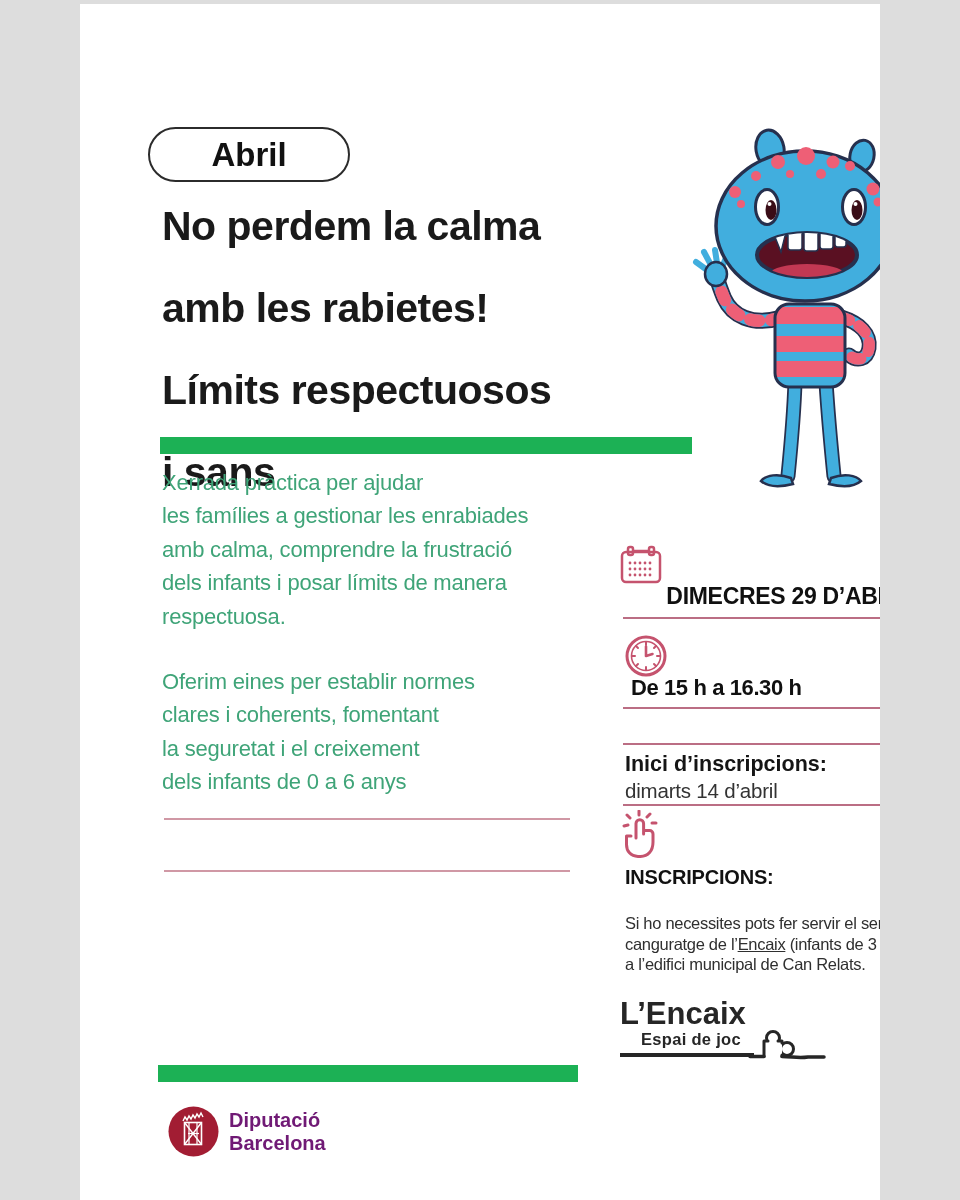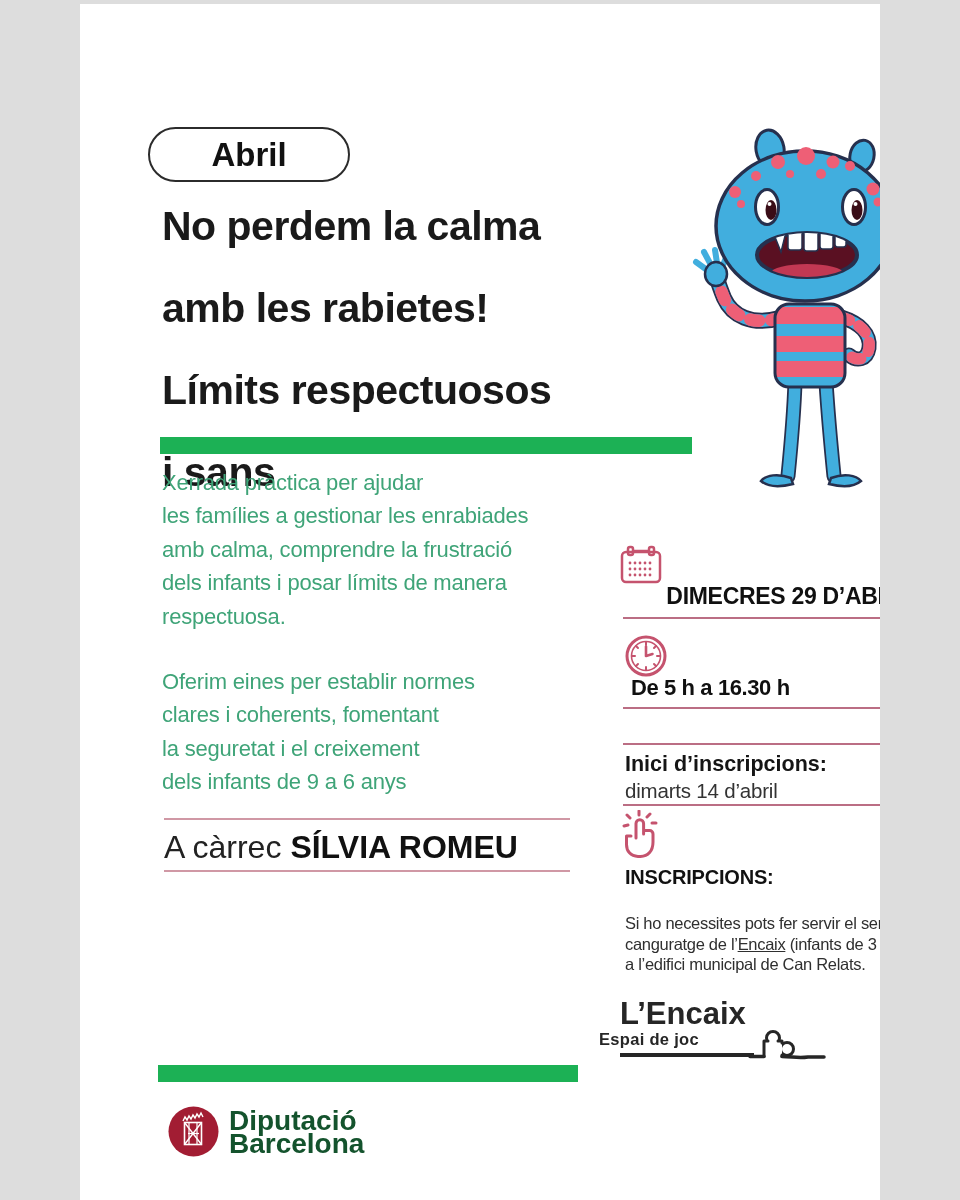--- a/index.html
+++ b/index.html
@@ -47,22 +47,22 @@
   .speaker .name   { font-weight:bold; color:#111; }
 
   .bio {
     left:82px; top:882px; width:470px;
     font-size:22px; line-height:29.6px; letter-spacing:-0.3px; color:#333;
   }
 
   
   .dipu { left:88px; top:1102px; display:flex; align-items:center; }
   .dipu-text {
-    margin-left:10px; font-size:28px; font-weight:bold;
-    color:#14532d; line-height:23px;
+    margin-left:10px; font-size:20px; font-weight:bold;
+    color:#701a75; line-height:23px;
   }
 
   
   .rule-r { border-top:2px solid #bb6e84; height:0; left:543px; width:332px; }
   .rr1 { top:613px; } .rr2 { top:703px; } .rr3 { top:739px; } .rr4 { top:800px; }
 
   .ev-date {
     left:545px; top:579px; width:330px; text-align:center;
     font-size:23px; font-weight:bold; color:#101010; letter-spacing:-0.3px;
   }
@@ -78,21 +78,21 @@
   .ev-reg-date  { left:545px; top:775px; font-size:20.5px; color:#333; letter-spacing:-0.2px; }
   .ev-insc { left:545px; top:862px; font-size:20px; font-weight:bold; color:#111; letter-spacing:-0.2px; }
   .ev-note {
     left:545px; top:888px; width:385px;
     font-size:16.5px; line-height:20.8px; letter-spacing:-0.3px; color:#2f2f2f;
   }
   .ev-note .ulink { text-decoration:underline; }
 
   
   .encaix-name { left:540px; top:992px; font-size:31px; font-weight:700; color:#262626; }
-  .encaix-tag  { left:519px; top:1026px; font-size:16.5px; font-weight:bold; color:#262626; letter-spacing:0.3px; }
+  .encaix-tag  { left:561px; top:1026px; font-size:16.5px; font-weight:bold; color:#262626; letter-spacing:0.3px; }
   .encaix-rule1 { left:540px; top:1049px; width:134px; height:3.5px; background:#262626; }
 
   .icon { line-height:0; }
 </style>
 </head>
 <body>
 
 <div class="page">
 
   <div class="abs badge">
@@ -108,26 +108,23 @@
   <div class="abs greenbar bar2"></div>
 
   <div class="abs green-par par1 preline">Xerrada pràctica per ajudar
 les famílies a gestionar les enrabiades
 amb calma, comprendre la frustració
 dels infants i posar límits de manera
 respectuosa.</div>
   <div class="abs green-par par2 preline">Oferim eines per establir normes
 clares i coherents, fomentant
 la seguretat i el creixement
-dels infants de 9 a 6 anys</div>
+dels infants de 0 a 6 anys</div>
 
   <div class="abs thin-rule rule-l1"></div>
-  <div class="abs speaker">
-    <span class="prefix">A càrrec</span><span class="name">SÍLVIA ROMEU</span>
-  </div>
   <div class="abs thin-rule rule-l2"></div>
 
   <div class="abs dipu">
     <span class="icon">
       <svg width="51" height="51" viewBox="0 0 51 51">
         <circle cx="25.5" cy="25.5" r="25" fill="#a21d33"></circle>
         <path d="M15 15 l2-4 2 3 2-4 2 3 2-4 2 3 2-4 2 3 2-4 2 4" fill="none" stroke="#fff" stroke-width="1.4"></path>
         <rect x="16.5" y="16.5" width="17" height="22" fill="none" stroke="#fff" stroke-width="1.6"></rect>
         <path d="M16.5 16.5 L33.5 38.5 M33.5 16.5 L16.5 38.5" stroke="#fff" stroke-width="1.4"></path>
         <path d="M21 16.5 V38.5 M29 16.5 V38.5" stroke="#fff" stroke-width="1.2"></path>
@@ -268,21 +265,21 @@
     <svg width="46" height="46" viewBox="0 0 46 46">
       <circle cx="23" cy="23" r="19" fill="none" stroke="#c5536e" stroke-width="3"></circle>
       <circle cx="23" cy="23" r="14.5" fill="none" stroke="#c5536e" stroke-width="1.6"></circle>
       <g stroke="#c5536e" stroke-width="2" stroke-linecap="round">
         <path d="M23 9 v3 M23 34 v3 M9 23 h3 M34 23 h3 M13 13 l2 2 M31 31 l2 2 M33 13 l-2 2 M15 31 l-2 2"></path>
       </g>
       <path d="M23 23 V13.5 M23 23 L29.5 21" fill="none" stroke="#c5536e" stroke-width="2.6" stroke-linecap="round"></path>
     </svg>
   </div>
 
-  <div class="abs ev-time">De 5 h a 16.30 h</div>
+  <div class="abs ev-time">De 15 h a 16.30 h</div>
   <div class="abs thin-rule rule-r rr2"></div>
   <div class="abs thin-rule rule-r rr3"></div>
   <div class="abs ev-reg-label">Inici d’inscripcions:</div>
   <div class="abs ev-reg-date">dimarts 14 d’abril</div>
   <div class="abs thin-rule rule-r rr4"></div>
 
   <div class="abs icon" style="left:538px; top:806px;">
     <svg width="50" height="56" viewBox="0 0 50 56">
       <g fill="none" stroke="#c5536e" stroke-width="3" stroke-linecap="round" stroke-linejoin="round">
         <path d="M21 5 V1 M12 8 L9 5 M29 7 L32 4 M34 13 h4 M10 15 l-4 1"></path>

